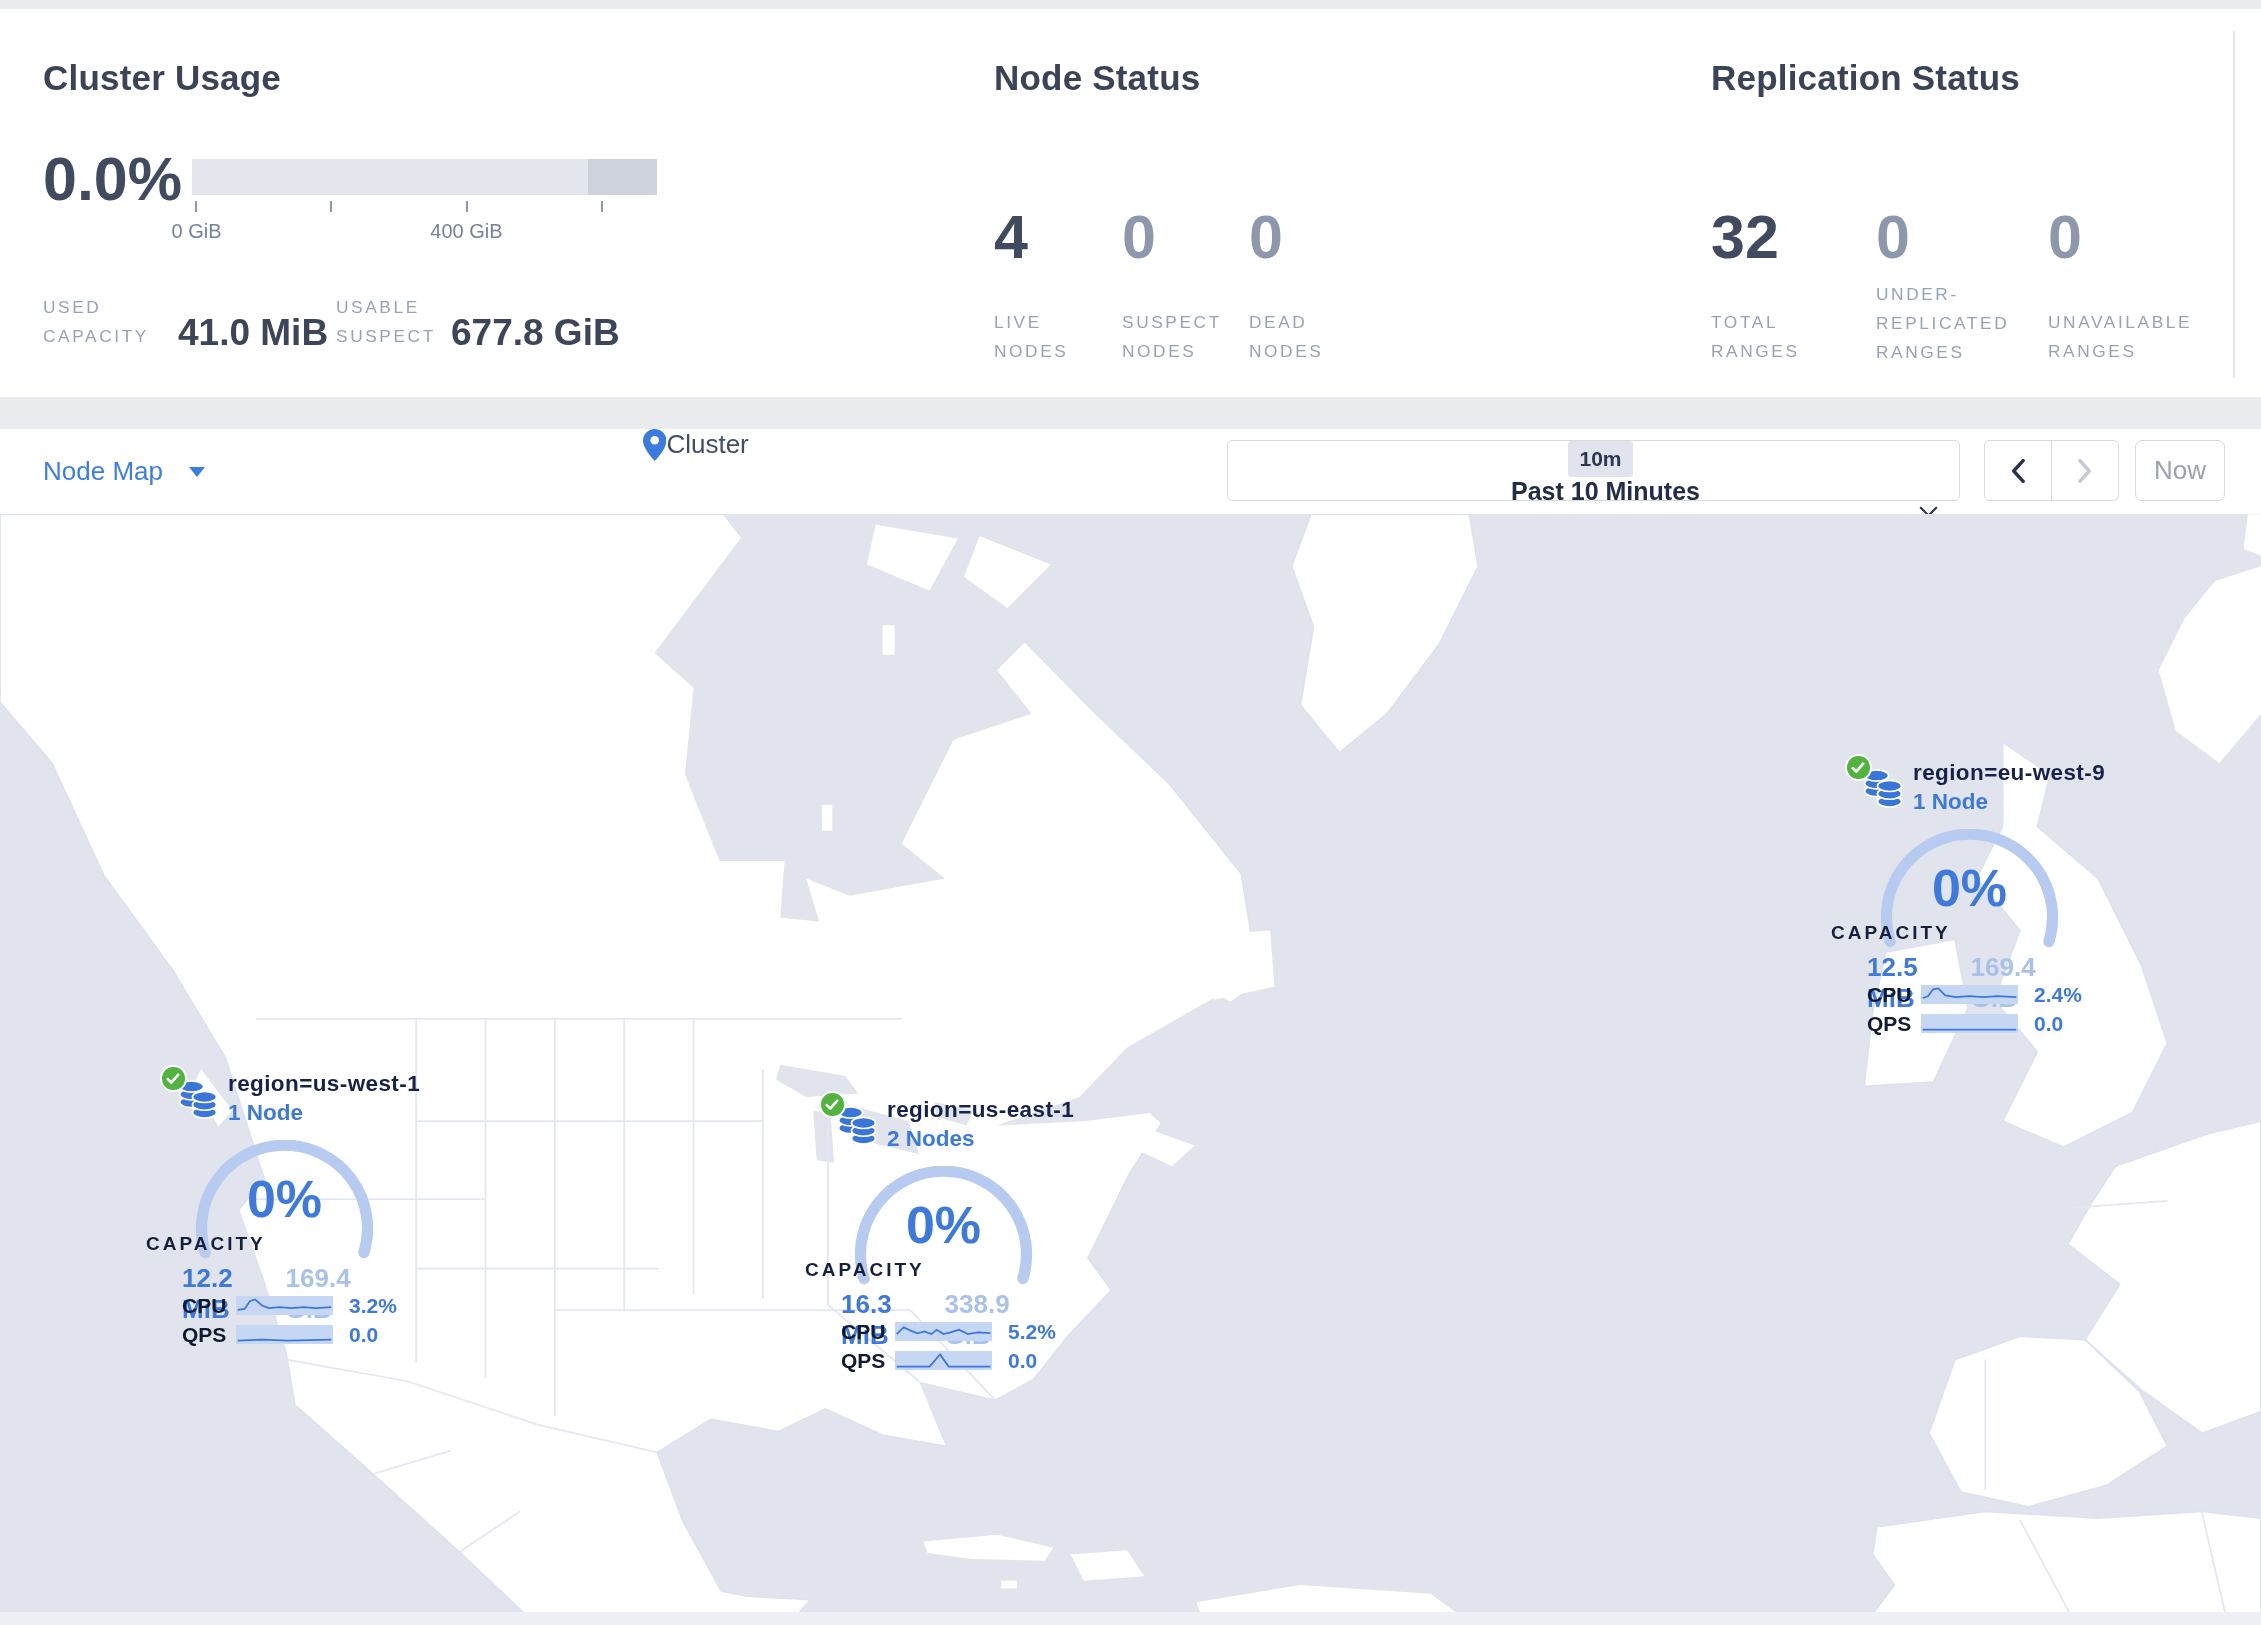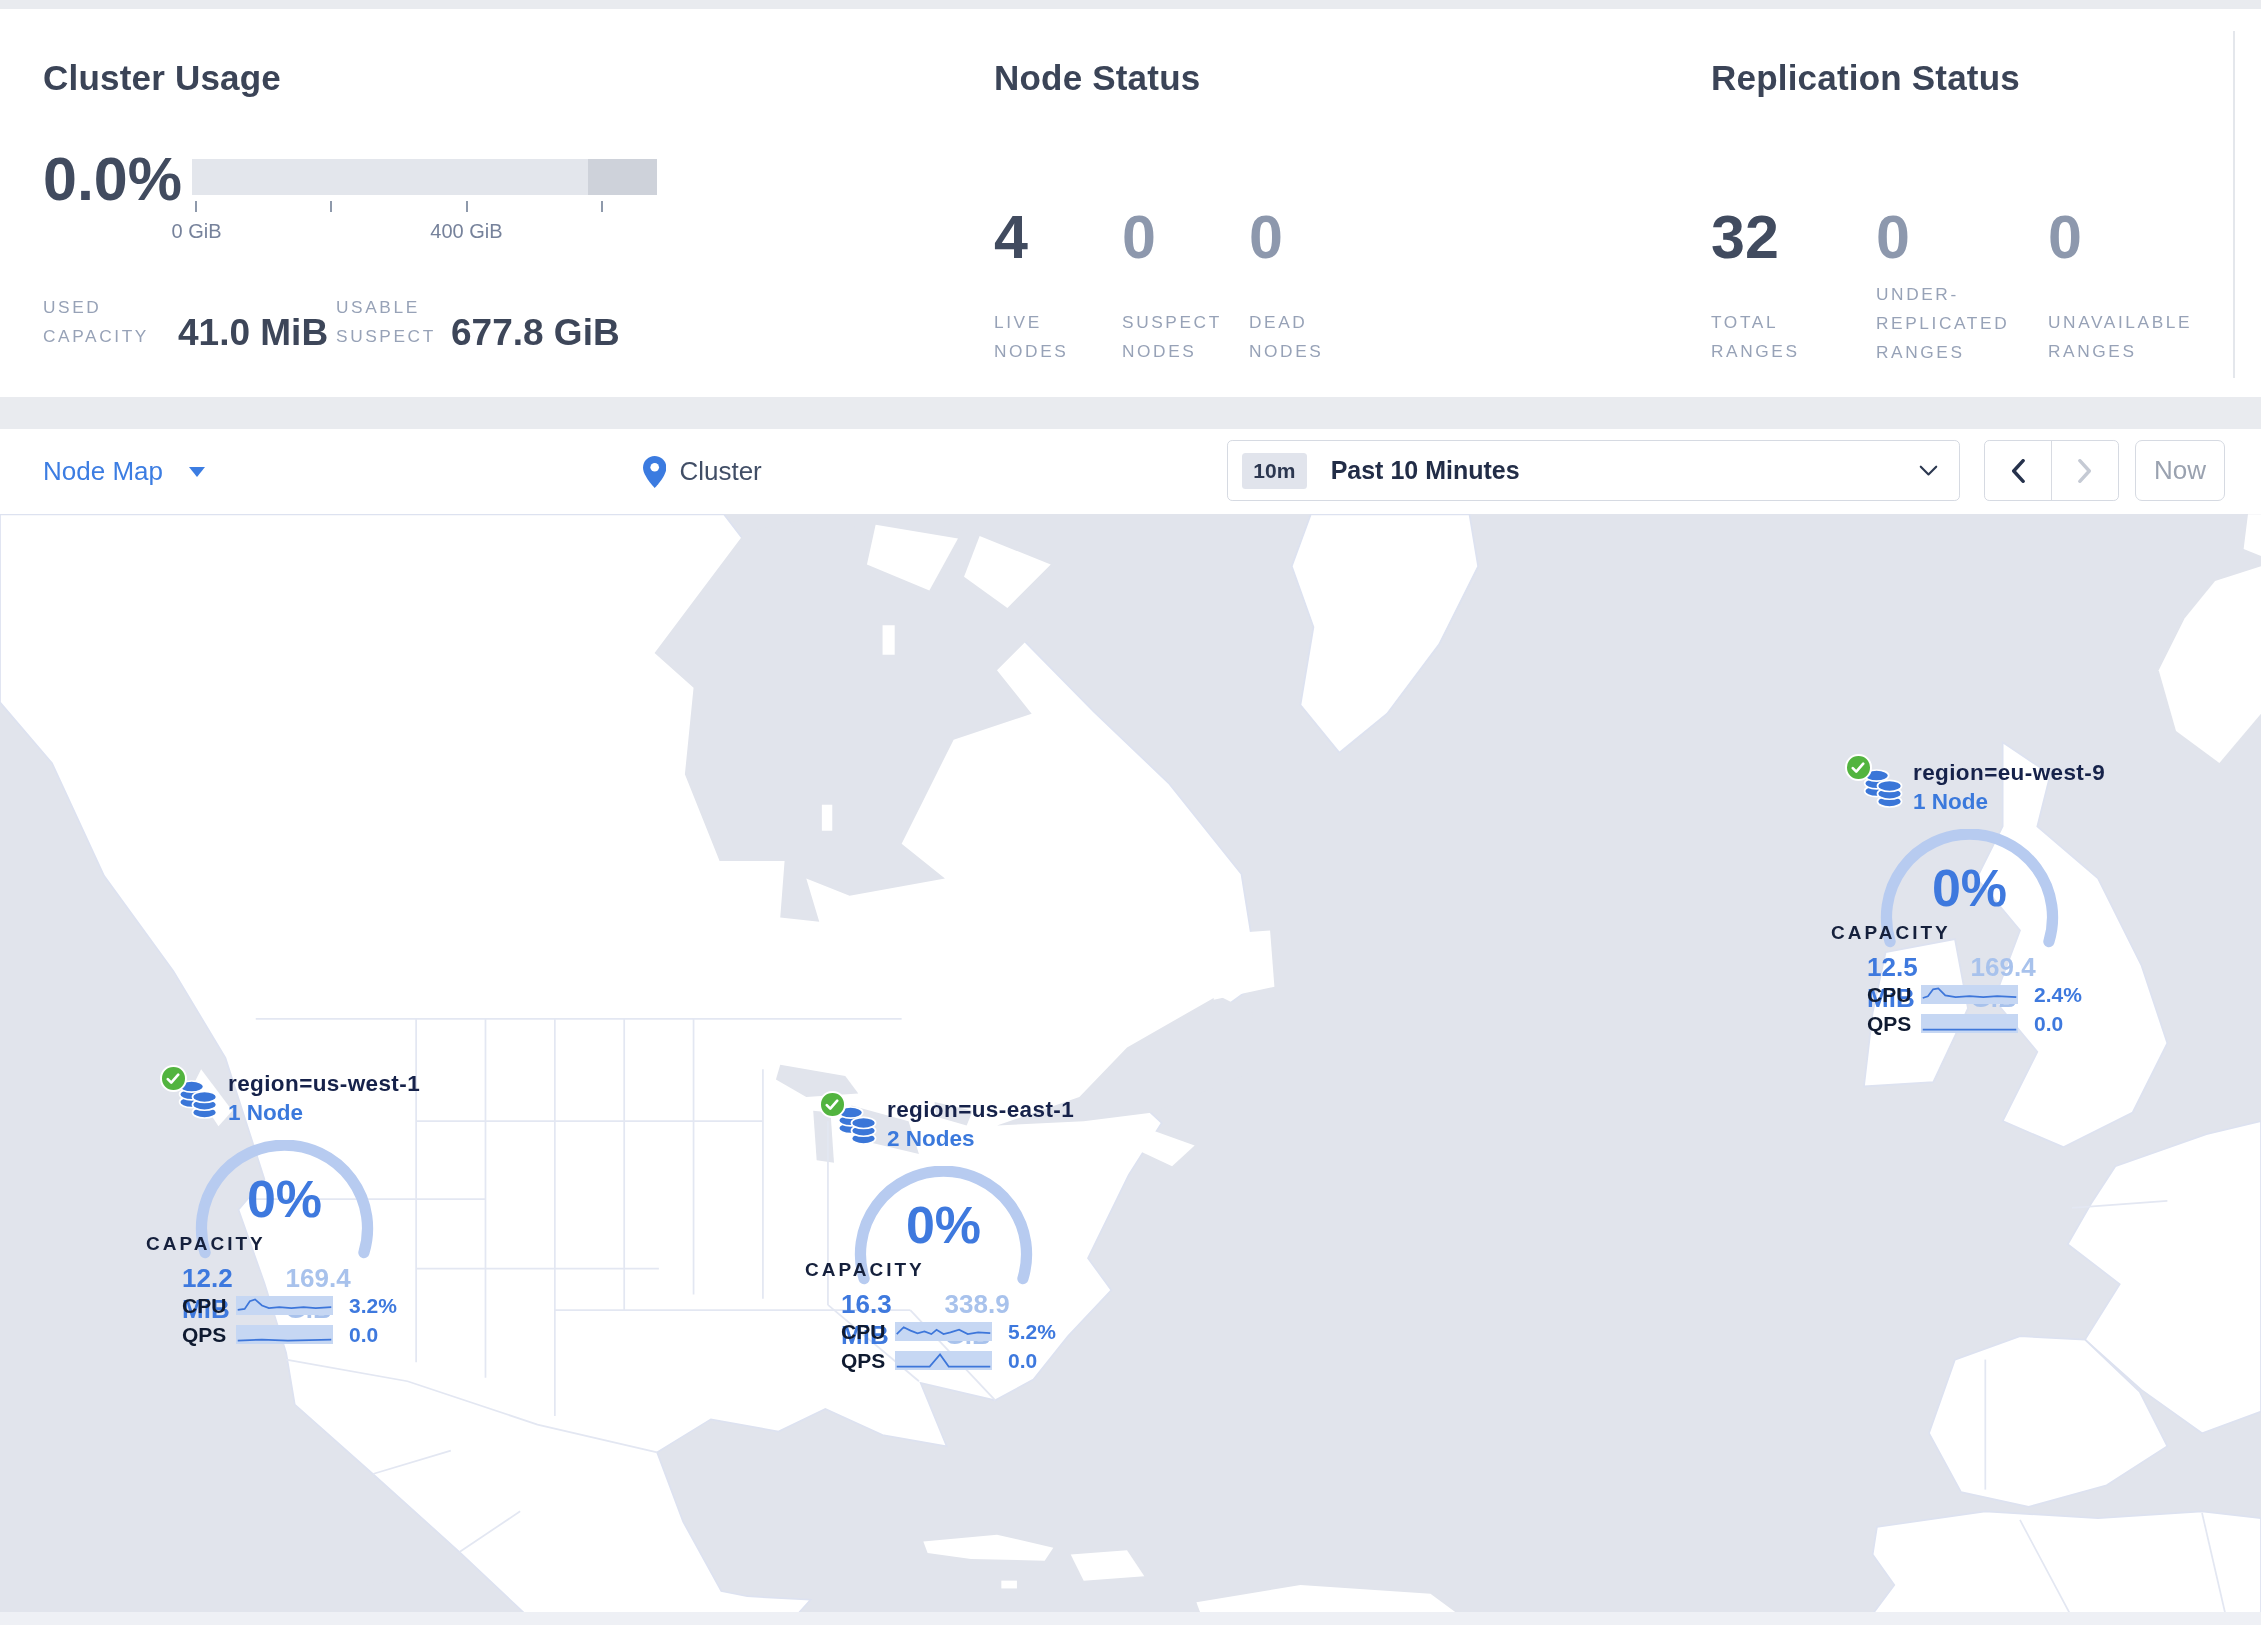--- a/index.html
+++ b/index.html
@@ -17,23 +17,23 @@
   .cap-bar .endseg{position:absolute;right:0;top:0;width:69px;height:36px;background:#ced2da;}
   .tick{position:absolute;top:192px;width:1.7px;height:11.3px;background:#8e99ab;}
   .tick-label{position:absolute;top:211px;width:139px;text-align:center;font-size:20px;color:#76829b;}
   .v-divider{position:absolute;left:2233px;top:22px;width:1.7px;height:347px;background:#e4e7ec;}
 
   
   .toolbar{position:absolute;left:0;top:429px;width:2261px;height:85px;background:#ffffff;}
   .view-selector{position:absolute;left:43px;top:0;height:85px;display:flex;align-items:center;cursor:pointer;}
   .view-selector .vs-label{font-size:26px;font-weight:500;color:#3c7de2;}
   .caret-down{width:0;height:0;border-left:8.7px solid transparent;border-right:8.7px solid transparent;border-top:10.4px solid #3c7de2;margin-left:26px;}
-  .breadcrumb{position:absolute;left:643px;top:0;height:85px;display:flex;align-items:center;gap:13px;cursor:pointer;}
+  .breadcrumb{position:absolute;left:643px;top:0;height:85px;display:flex;gap:0;cursor:pointer;}
   .breadcrumb .bc-label{font-size:26px;font-weight:500;color:#414e66;}
-  .time-dropdown{position:absolute;left:1227px;top:11.3px;width:733px;height:61px;border:1.7px solid #d6dae2;border-radius:5.2px;background:#fff;display:flex;align-items:center;box-sizing:border-box;cursor:pointer;}
+  .time-dropdown{position:absolute;left:1227px;top:11.3px;width:733px;height:61px;border:1.7px solid #d6dae2;border-radius:5.2px;background:#fff;display:flex;align-items:center;box-sizing:border-box;cursor:pointer;flex-direction:column;}
   .time-badge{margin-left:14px;padding:6px 11.3px;background:#e1e4ec;border-radius:3.5px;font-size:21px;font-weight:700;color:#2c3750;}
   .time-text{margin-left:24px;font-size:25px;font-weight:600;color:#222d47;}
   .time-chevron{margin-left:auto;margin-right:21px;display:flex;}
   .pager{position:absolute;left:1984px;top:11.3px;width:135px;height:61px;border:1.7px solid #d6dae2;border-radius:5.2px;background:#fff;display:flex;box-sizing:border-box;}
   .pager .pg{flex:1;display:flex;align-items:center;justify-content:center;cursor:pointer;}
   .pager .pg:first-child{border-right:1.7px solid #d8dbe2;}
   .now-button{position:absolute;left:2135px;top:11.3px;width:90px;height:61px;border:1.7px solid #d6dae2;border-radius:7px;background:#fff;display:flex;align-items:center;justify-content:center;font-size:26px;color:#9aa2b0;box-sizing:border-box;cursor:pointer;}
 
   
   .map{position:absolute;left:0;top:514px;width:2261px;height:1112px;background:#e1e4ec;}

